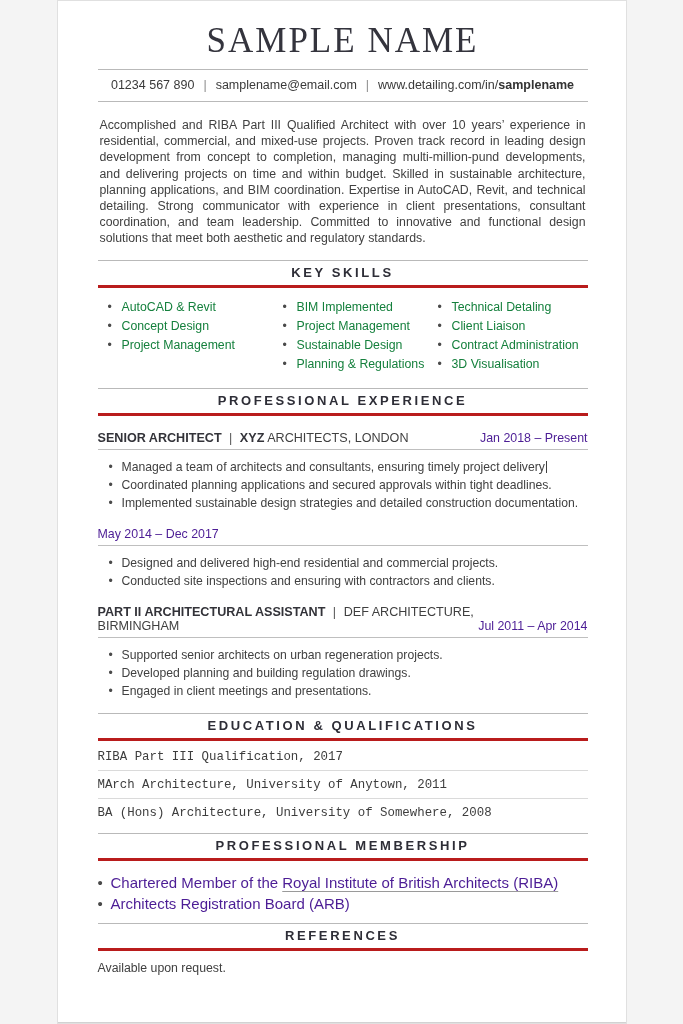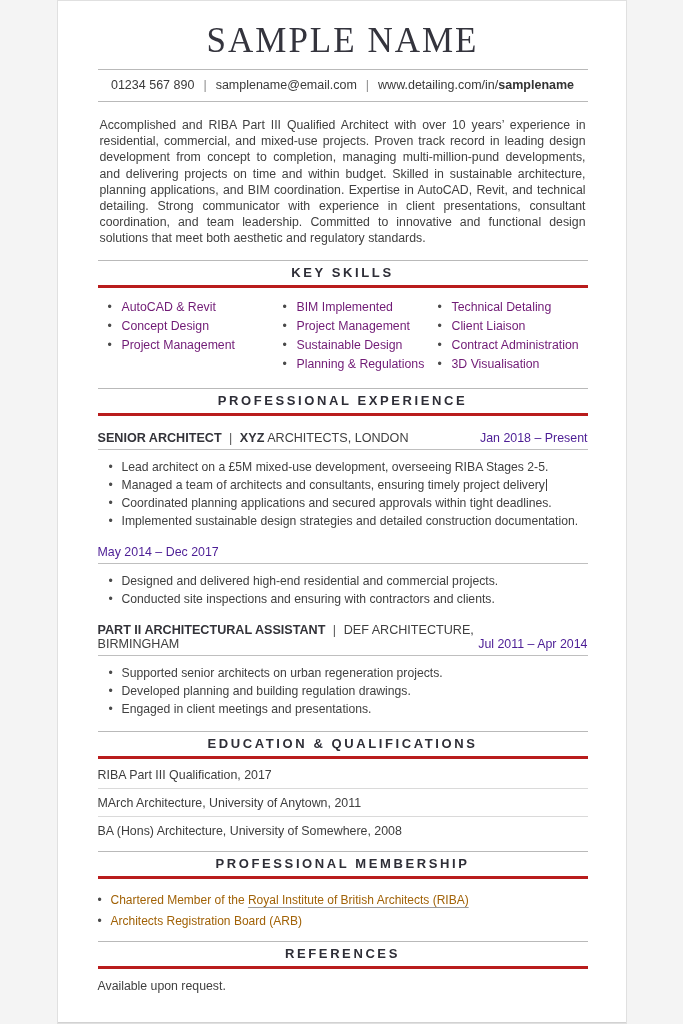--- a/index.html
+++ b/index.html
@@ -57,21 +57,21 @@
   }
 
   
   .skills { display:flex; padding:10px 0 5px 10px; }
   .skills ul { list-style:none; margin:0; padding:0; }
   .skills .col-1 { width:175px; }
   .skills .col-2 { width:155px; }
   .skills .col-3 { flex:1; }
   .skills li {
     position:relative; padding-left:14px;
-    font-size:12.3px; line-height:19px; color:#701a75;
+    font-size:12.3px; line-height:19px; color:#15803d;
   }
   .skills li::before { content:"•"; position:absolute; left:0; color:#4a4a4a; }
 
   
   .job-head {
     display:flex; justify-content:space-between; align-items:flex-end;
     border-bottom:1px solid #bfbfbf;
     padding-bottom:4px;
     margin-top:15px;
     font-size:12.6px;
@@ -89,27 +89,27 @@
   .caret { display:inline-block; width:1px; height:12px; background:#3f3f3f;
            vertical-align:-2px; margin-left:1px; }
 
   
   .edu-row {
     font-size:12.4px; color:#3d3d3d;
     padding:7px 0 6px;
     border-bottom:1px solid #dadada;
   }
   .edu-row.last { border-bottom:none; }
-  .edu-wrap { margin-top:2px; }
+  .edu-wrap { margin-top:2px;font-family:Liberation Mono, monospace; }
 
   
   .mem-list { list-style:none; margin:11px 0 9px; padding:0; }
   .mem-list li {
     position:relative; padding-left:13px;
-    font-size:12px; line-height:21px; color:#a16207;
+    font-size:15px; line-height:21px; color:#4c1d95;
   }
   .mem-list li::before { content:"•"; position:absolute; left:0; color:#4a4a4a; }
   .u { text-decoration:underline; text-underline-offset:3px; text-decoration-color:#9a9a9a; }
 
   
   .refs-text { font-size:12.3px; color:#414141; margin:10px 0 0; }
 
   .page-bottom-rule {
     position:absolute; left:0; right:0; bottom:0;
     border-top:1px solid #d2d2d2;
@@ -157,21 +157,20 @@
       <div class="job-head">
         <div class="job-title">
           <span class="b">SENIOR ARCHITECT</span>
           <span class="pipe">|</span>
           <span class="b">XYZ</span>
           <span>ARCHITECTS, LONDON</span>
         </div>
         <div class="job-dates">Jan 2018 – Present</div>
       </div>
       <ul class="bullets">
-        <li>Lead architect on a £5M mixed-use development, overseeing RIBA Stages 2-5.</li>
         <li><span>Managed a team of architects and consultants, ensuring timely project delivery</span><span class="caret"></span></li>
         <li>Coordinated planning applications and secured approvals within tight deadlines.</li>
         <li>Implemented sustainable design strategies and detailed construction documentation.</li>
       </ul>
     </div>
 
     <div class="job">
       <div class="job-head">
         <div class="job-dates">May 2014 – Dec 2017</div>
       </div>

